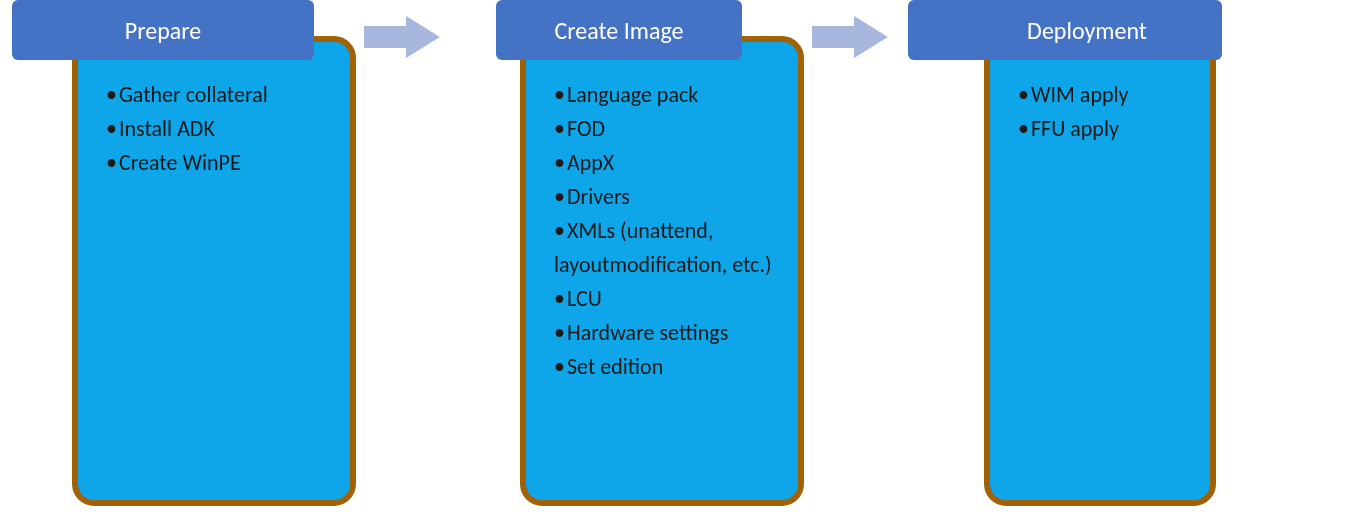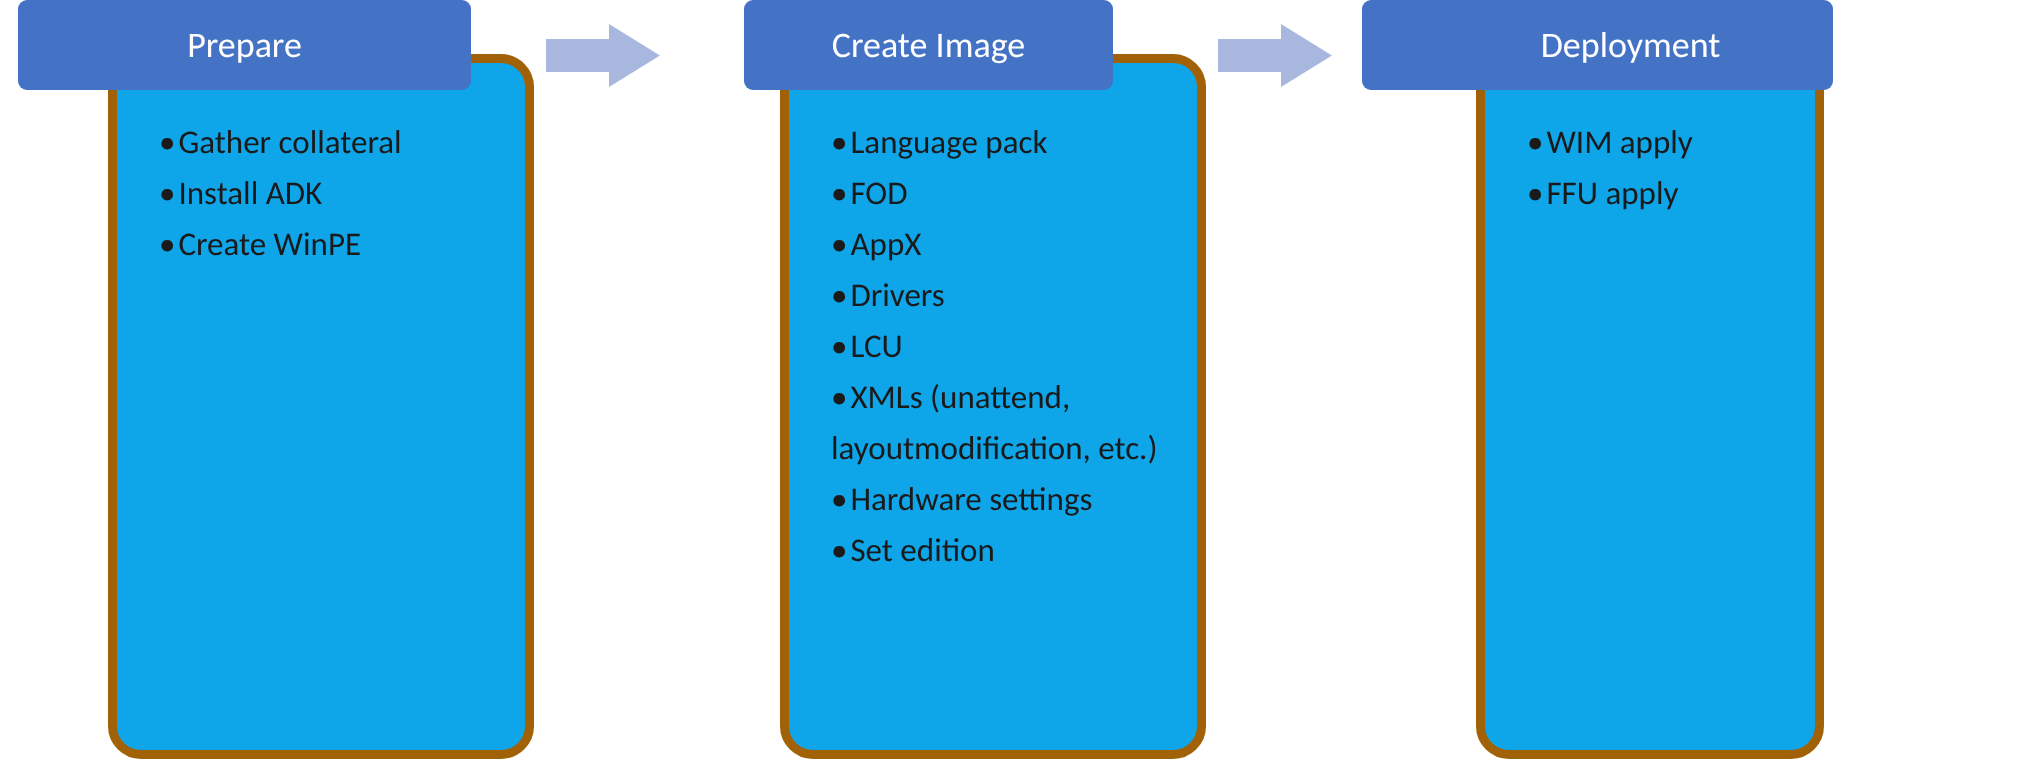--- a/index.html
+++ b/index.html
@@ -99,22 +99,22 @@
   </div>
 
   <div class="stage" style="left:460px;">
     <div class="stage-title" style="width:246px;margin-left:36px;">Create Image</div>
     <div class="stage-body" style="left:60px; width:284px; height:470px;">
       <div class="stage-body-inner">
         <div class="item">Language pack</div>
         <div class="item">FOD</div>
         <div class="item">AppX</div>
         <div class="item">Drivers</div>
+        <div class="item">XMLs (unattend, layoutmodification, etc.)</div>
         <div class="item">LCU</div>
-        <div class="item">XMLs (unattend, layoutmodification, etc.)</div>
         <div class="item">Hardware settings</div>
         <div class="item">Set edition</div>
       </div>
     </div>
   </div>
 
   <div class="arrow" style="left:810px;">
     <svg width="80" height="46" viewBox="0 0 80 46">
       <path d="M2 12 L44 12 L44 2 L78 23 L44 44 L44 34 L2 34 Z" fill="#A8B7DE"></path>
     </svg>

